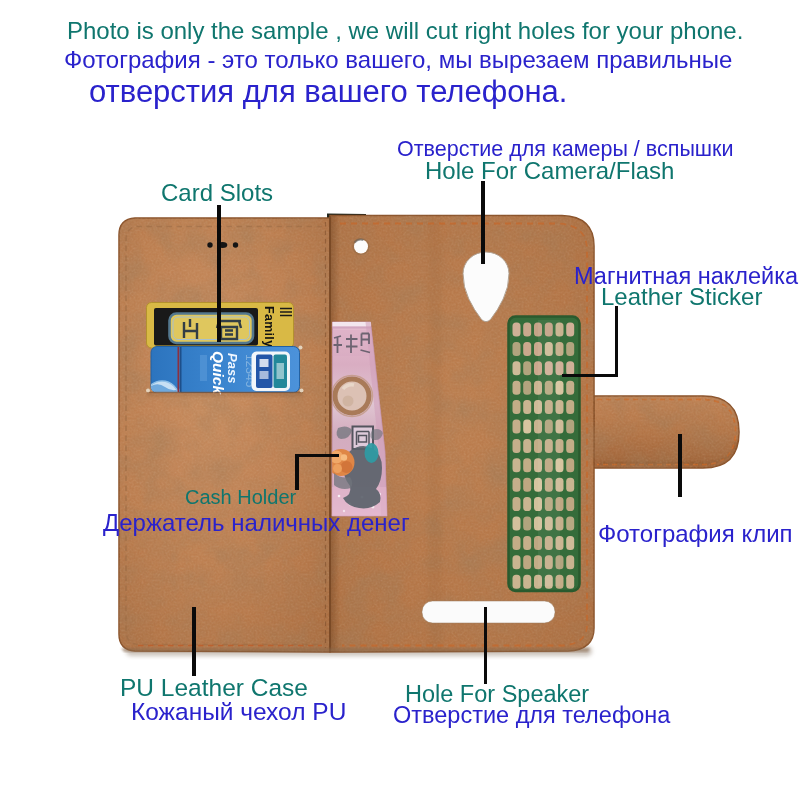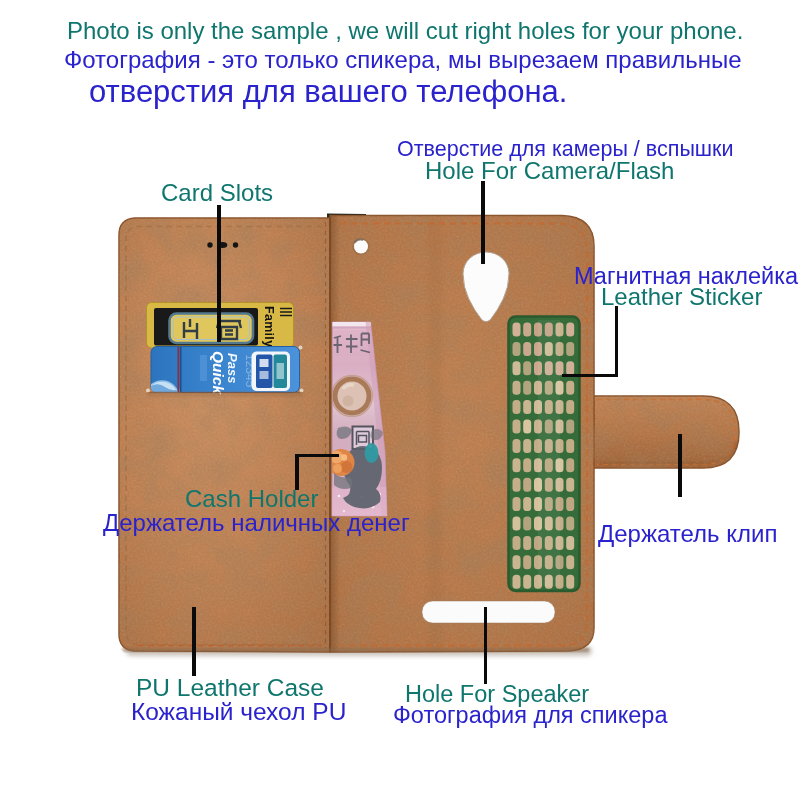--- a/index.html
+++ b/index.html
@@ -319,35 +319,35 @@
 <div class="ln" style="left:481px;top:181px;width:3.5px;height:83px;"></div>
 <div class="ln" style="left:614.5px;top:306px;width:3.5px;height:70px;"></div>
 <div class="ln" style="left:562px;top:373.5px;width:56px;height:3.5px;"></div>
 <div class="ln" style="left:295px;top:453.5px;width:44px;height:3.5px;"></div>
 <div class="ln" style="left:295px;top:453.5px;width:3.5px;height:36px;"></div>
 <div class="ln" style="left:678px;top:433.5px;width:3.5px;height:63px;"></div>
 <div class="ln" style="left:192px;top:607px;width:3.5px;height:69px;"></div>
 <div class="ln" style="left:483.5px;top:607px;width:3.5px;height:77px;"></div>
 
 <div class="t red" style="left:67px;top:18.9px;font-size:24px;">Photo is only the sample , we will cut right holes for your phone.</div>
-<div class="t blu" style="left:64px;top:48.2px;font-size:24px;">Фотография - это только спикера, мы вырезаем правильные</div>
+<div class="t blu" style="left:64px;top:48.2px;font-size:24px;">Фотография - это только вашего, мы вырезаем правильные</div>
 <div class="t blu" style="left:52px;top:75.7px;font-size:31px;margin-left:37px;">отверстия для вашего телефона.</div>
 
 <div class="t red" style="left:161px;top:180.7px;font-size:24px;">Card Slots</div>
 
 <div class="t blu" style="left:397px;top:138.8px;font-size:21.5px;">Отверстие для камеры / вспышки</div>
 <div class="t red" style="left:425px;top:158.7px;font-size:24px;">Hole For Camera/Flash</div>
 
 <div class="t blu" style="left:574px;top:264.6px;font-size:23.5px;">Магнитная наклейка</div>
 <div class="t red" style="left:601px;top:285.4px;font-size:24px;">Leather Sticker</div>
 
-<div class="t red" style="left:185px;top:487.4px;font-size:24px;">Cash Holder</div>
+<div class="t red" style="left:185px;top:487.4px;font-size:20px;">Cash Holder</div>
 <div class="t blu" style="left:103px;top:510.7px;font-size:24px;">Держатель наличных денег</div>
 
-<div class="t blu" style="left:598px;top:521.6px;font-size:24px;">Держатель клип</div>
-
-<div class="t red" style="left:136px;top:676.3px;font-size:24.5px;">PU Leather Case</div>
+<div class="t blu" style="left:598px;top:521.6px;font-size:24px;">Фотография клип</div>
+
+<div class="t red" style="left:120px;top:676.3px;font-size:24.5px;">PU Leather Case</div>
 <div class="t blu" style="left:115px;top:699.8px;font-size:24.5px;margin-left:16px;">Кожаный чехол PU</div>
 
 <div class="t red" style="left:405px;top:682.6px;font-size:23.5px;">Hole For Speaker</div>
-<div class="t blu" style="left:393px;top:704px;font-size:23.5px;">Фотография для спикера</div>
+<div class="t blu" style="left:393px;top:704px;font-size:23.5px;">Отверстие для телефона</div>
 
 </div>
 
 </body></html>

